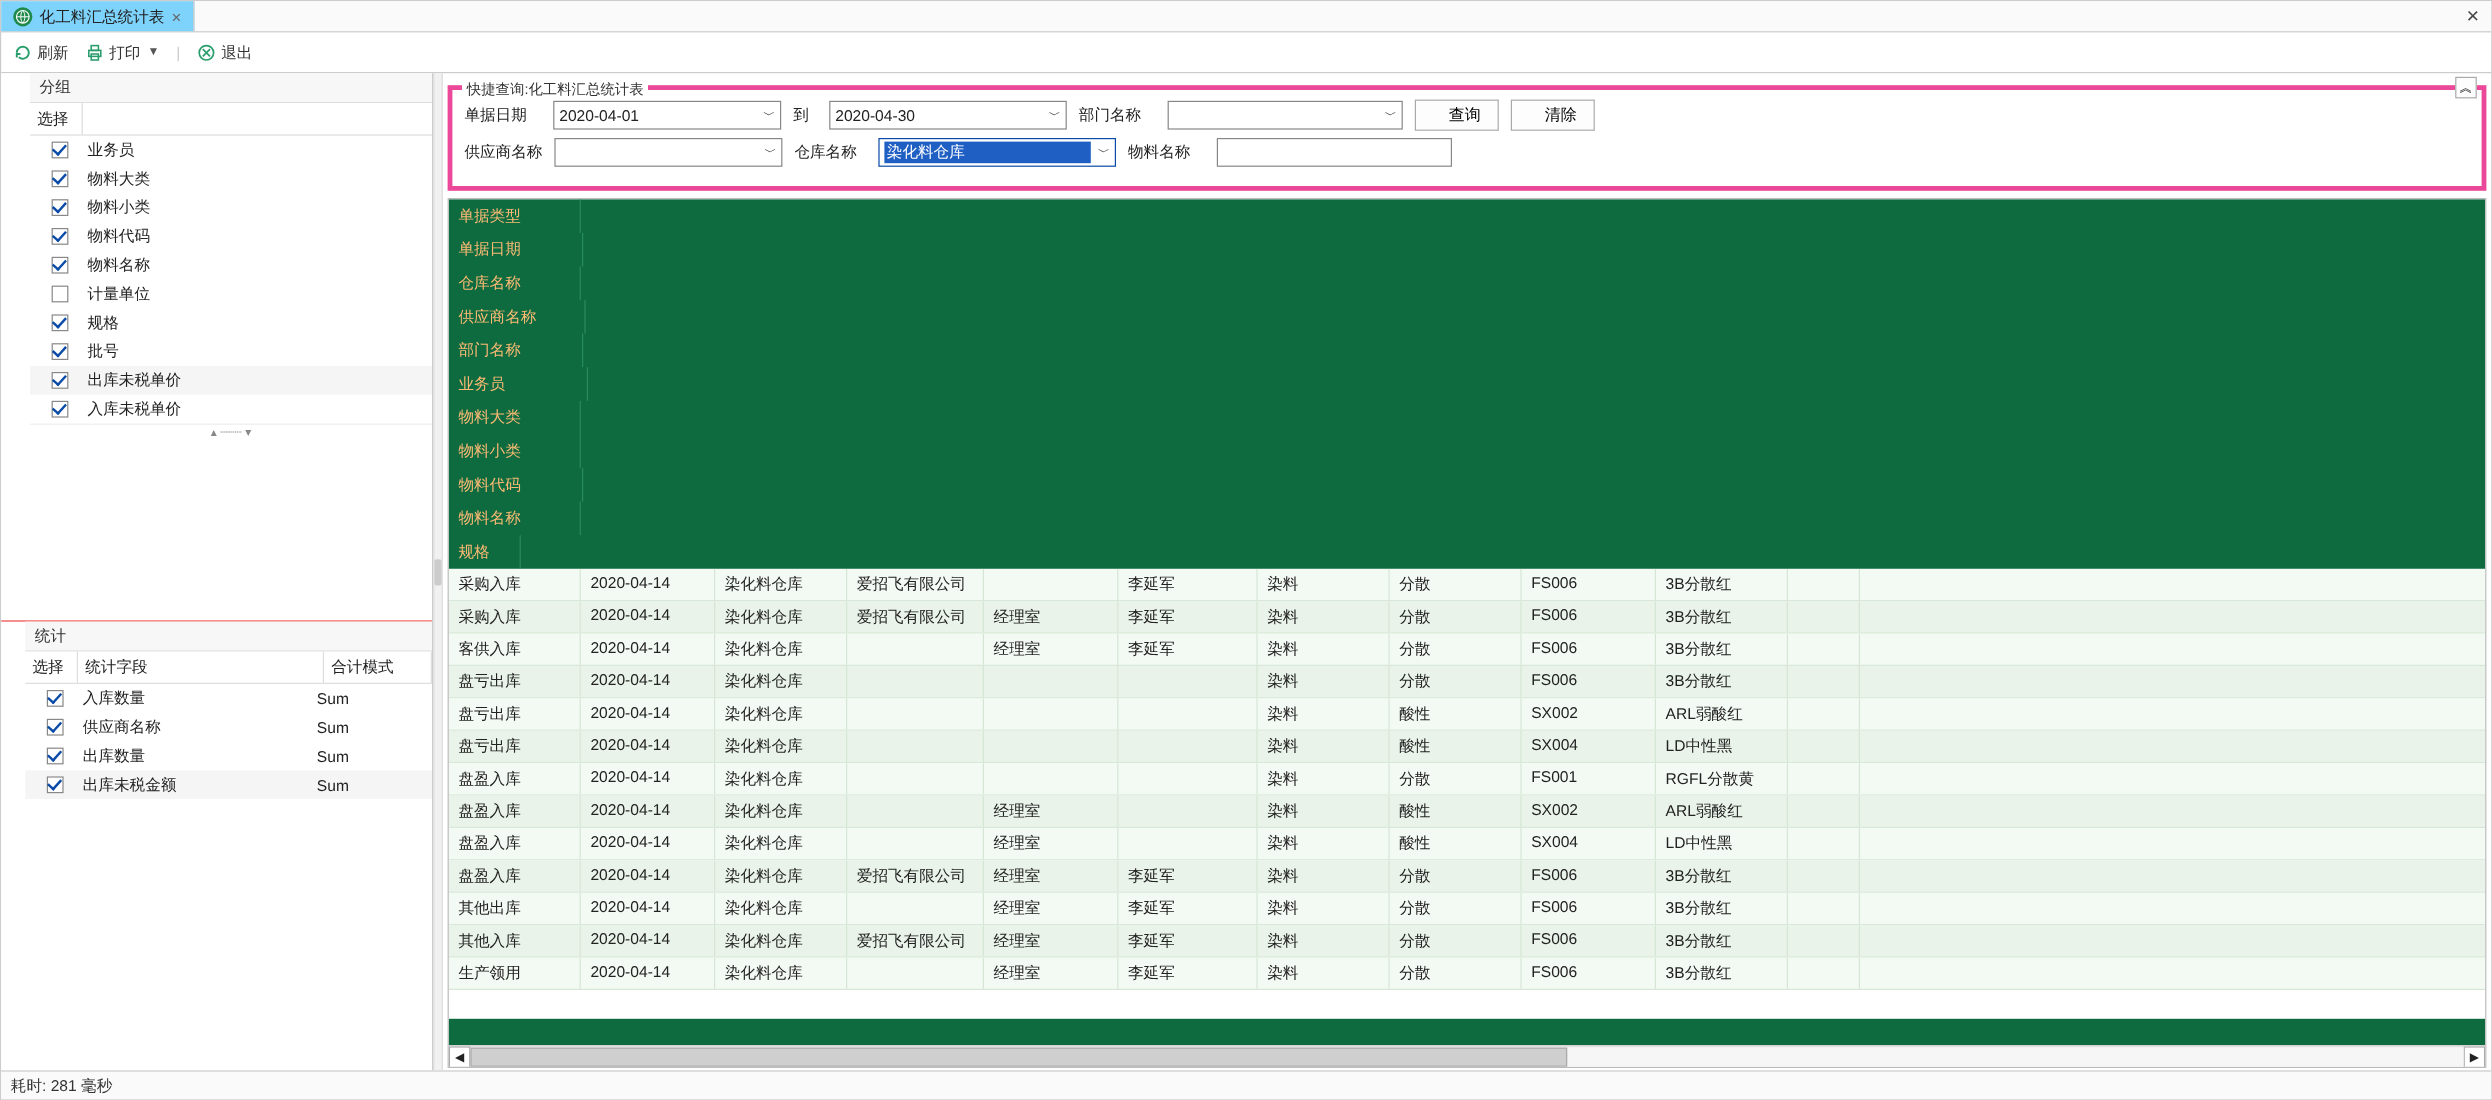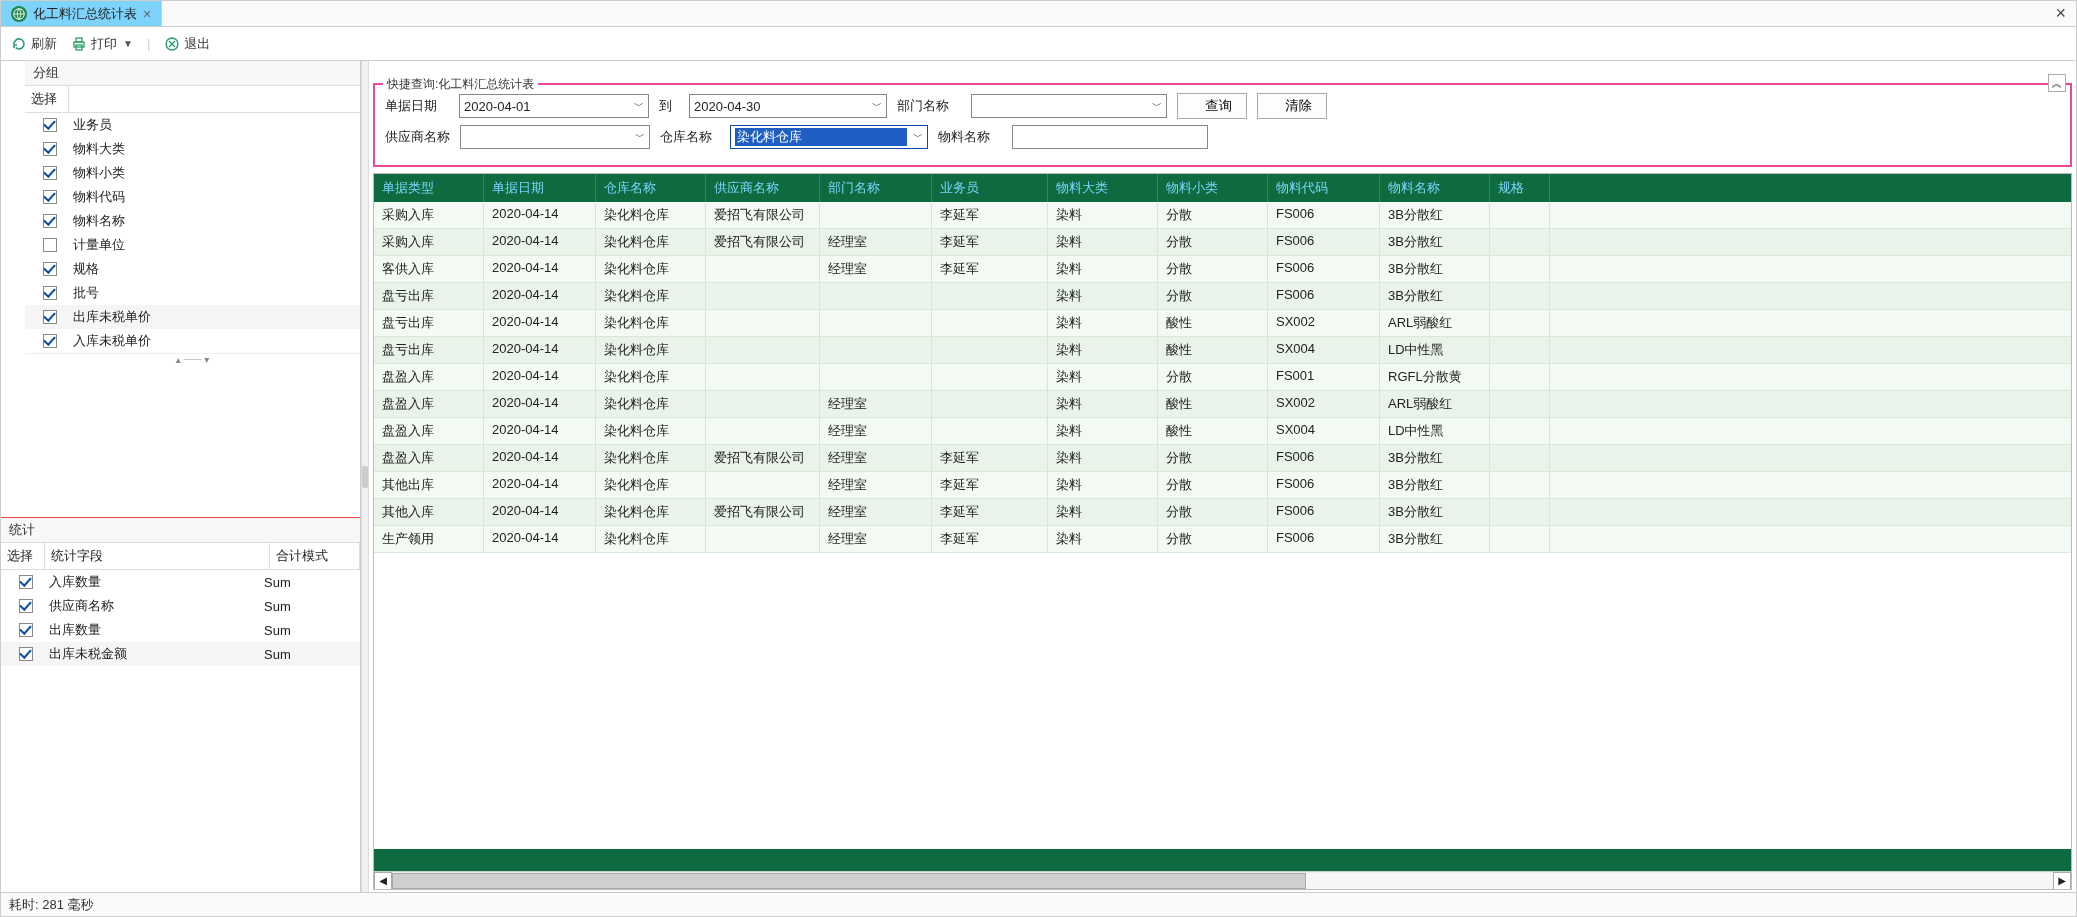--- a/index.html
+++ b/index.html
@@ -25,41 +25,41 @@
   .left { width:360px; display:flex; flex-direction:column; border-right:1px solid #ccc; background:#fff; }
   .panel-title { padding:3px 8px; font-size:13px; color:#333; background:#f7f7f7; border-bottom:1px solid #ddd; }
   .grid-head { display:flex; background:#fff; border-bottom:1px solid #ddd; }
   .grid-head .gh { padding:4px 6px; border-right:1px solid #ddd; }
   .grid-rows { overflow:auto; }
   .grow { display:flex; align-items:center; padding:3px 6px; gap:4px; }
   .grow:hover, .grow.sel { background:#f5f5f5; }
   .cb { width:14px; height:14px; border:1px solid #888; display:inline-block; position:relative; background:#fff; }
   .cb.checked::after { content:""; position:absolute; left:2px; top:-1px; width:5px; height:9px; border:solid #0a4aa8; border-width:0 2px 2px 0; transform:rotate(42deg); }
   .left .group-panel { flex:1 1 55%; display:flex; flex-direction:column; border-bottom:1px solid #ef4444; min-height:0;padding-left:24px; }
-  .left .stat-panel  { flex:1 1 45%; display:flex; flex-direction:column; min-height:0; }
+  .left .stat-panel  { flex:1 1 45%; display:flex; flex-direction:column; min-height:0;padding-left:20px; }
   .splitter-handle { height:12px; background:#fff; display:flex; align-items:center; justify-content:center; color:#888; font-size:10px; cursor:row-resize; border-top:1px solid #eee; }
   .vsplitter { width:8px; background:#f1f1f1; display:flex; align-items:center; justify-content:center; cursor:col-resize; border-left:1px solid #ddd; border-right:1px solid #ddd; }
   .vsplitter .vgrip { width:6px; height:22px; background:#ccc; border-radius:2px; position:relative; }
   
   .right { flex:1; display:flex; flex-direction:column; min-width:0; }
-  .query-group { margin:16px 4px 6px 4px; border:2px solid #ec4899; padding:8px 10px 10px 10px; position:relative; }
+  .query-group { margin:4px 4px 6px 4px; border:4px solid #ec4899; padding:8px 10px 10px 10px; position:relative; }
   .query-group .legend { position:absolute; top:-9px; left:8px; background:#fff; padding:0 4px; font-size:12px; color:#333; }
   .collapse-btn { position:absolute; top:-11px; right:4px; width:18px; height:18px; border:1px solid #aaa; background:#fdfdfd; display:flex; align-items:center; justify-content:center; cursor:pointer; font-size:11px; color:#444; }
   .qrow { display:flex; align-items:center; gap:10px; margin-bottom:6px; flex-wrap:wrap; }
   .qrow label { min-width:64px; text-align:left; color:#222; }
   .combo, .txt { height:24px; border:1px solid #888; background:#fff; padding:0 4px; font-size:13px; }
   .combo { display:flex; align-items:center; justify-content:space-between; min-width:190px; }
   .combo .val { flex:1; }
   .combo .car { font-size:10px; color:#333; padding-left:6px; }
   .combo.focused { border-color:#0a4aa8; }
   .combo.focused .val { background:#1f5fc4; color:#fff; padding:0 2px; }
   .btn { min-width:70px; height:26px; border:1px solid #aaa; background:#fdfdfd; cursor:pointer; padding:0 14px;text-align:right; }
   
   .table-wrap { flex:1; margin:0 4px 2px 4px; border:1px solid #bbb; overflow:hidden; display:flex; flex-direction:column; }
-  .thdr { display:flex; background:#0d6b3f; color:#7dd3fc; font-size:13px; }
+  .thdr { display:flex; background:#0d6b3f; color:#fdba74; font-size:13px;flex-direction:column; }
   .thdr .th { padding:5px 8px; border-right:1px solid #2a8a5f; white-space:nowrap; }
   .tbody { flex:1; overflow:auto; }
   .tr { display:flex; border-bottom:1px solid #d8e8d8; }
   .tr:nth-child(odd) { background:#f3f9f3; }
   .tr:nth-child(even){ background:#e9f3e9; }
   .tr .td { padding:4px 8px; border-right:1px solid #d6e6d6; white-space:nowrap; overflow:hidden; text-overflow:ellipsis; }
   .tfoot { height:22px; background:#0d6b3f; }
   .hscroll { height:18px; background:#eee; border-top:1px solid #ccc; display:flex; align-items:center; }
   .hscroll .ar { width:18px; height:18px; border:1px solid #aaa; background:#fff; display:flex; align-items:center; justify-content:center; font-size:10px; cursor:pointer; }
   .hscroll .track { flex:1; height:16px; background:#f6f6f6; position:relative; }

